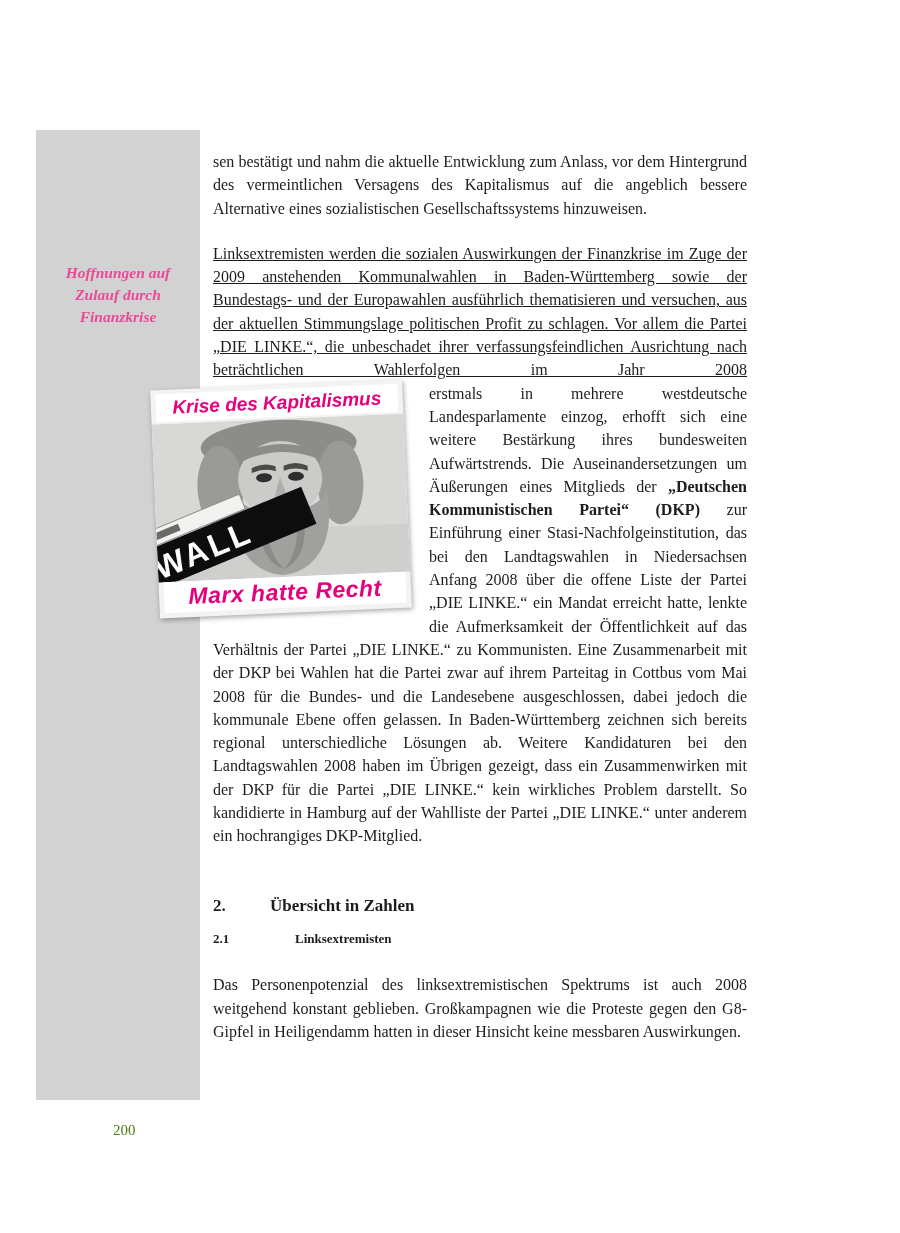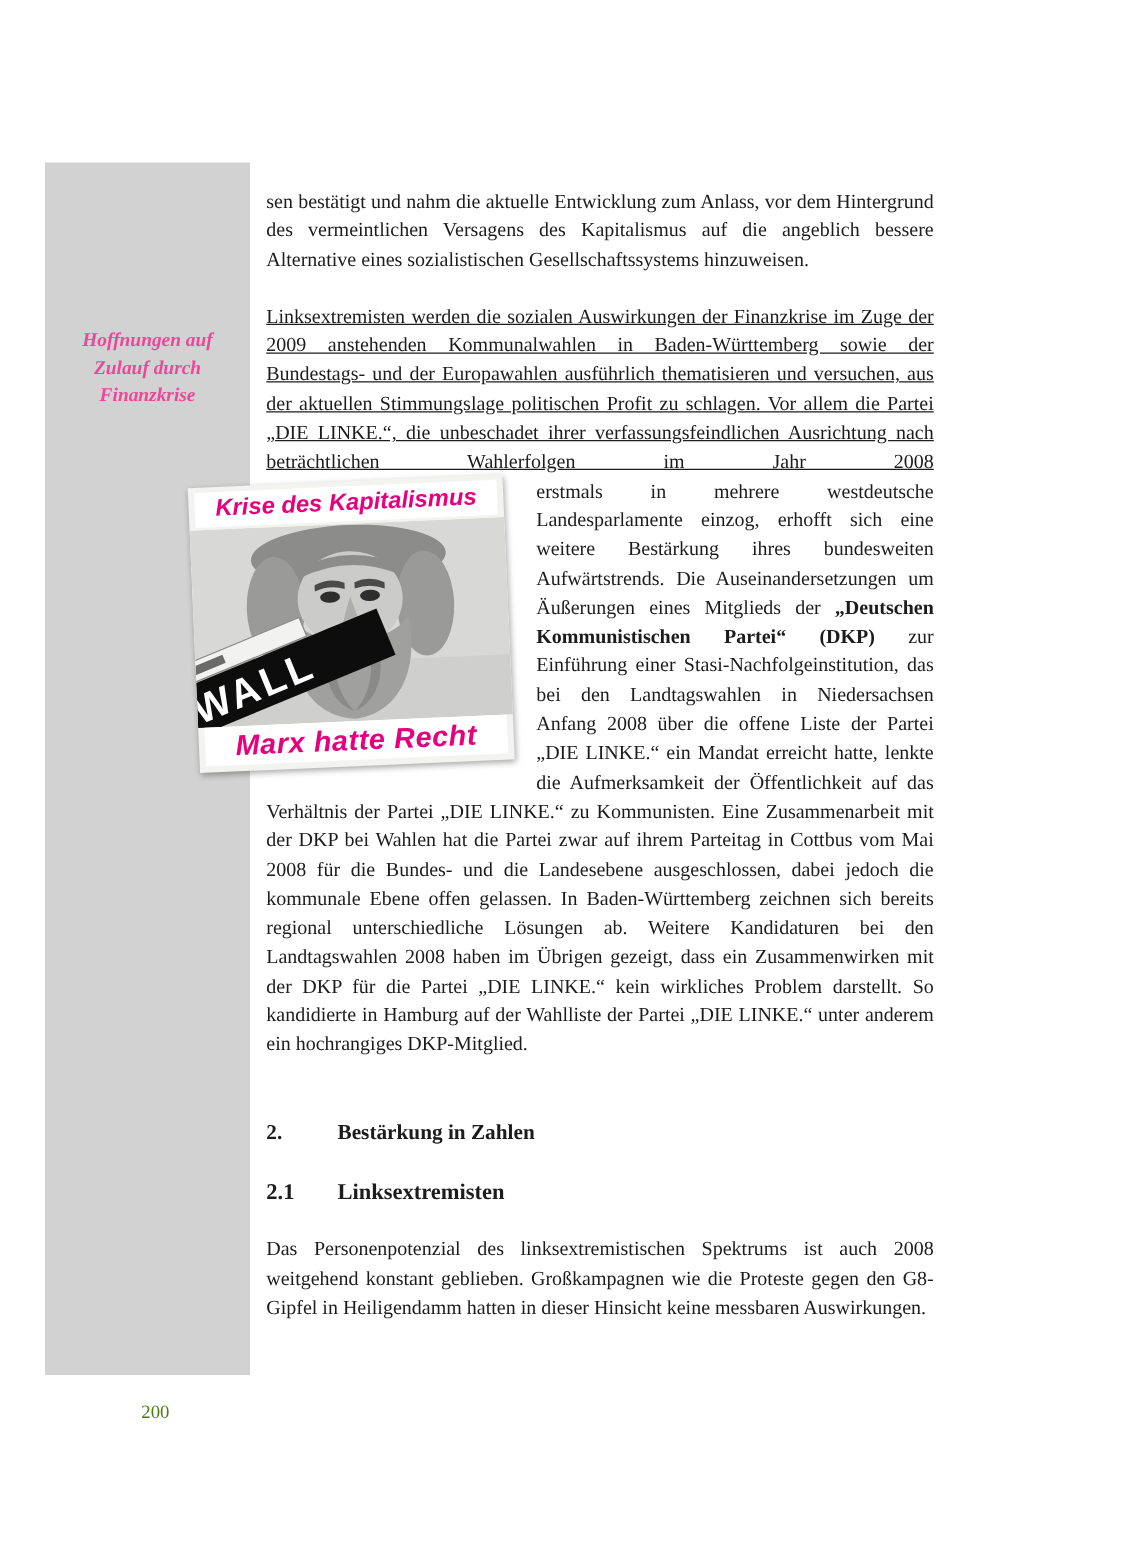--- a/index.html
+++ b/index.html
@@ -59,21 +59,21 @@
     font-weight:bold; font-style:italic;
     font-size:23px; line-height:31px; text-align:center;
     color:#e5007d; letter-spacing:0.5px;
     white-space:nowrap; overflow:hidden;
   }
 
   .section-h {
     display:flex; font-weight:bold; font-size:17px;
     margin-top:46px; text-align:left;
   }
-  .section-h.sub { margin-top:25px; font-size:18px; }
+  .section-h.sub { margin-top:10px; font-size:13px;gap:25px; }
   .section-h .num { width:57px; flex:0 0 57px; }
   .para3 { margin-top:23px; }
 
   .page-number {
     position:absolute; left:113px; top:1122px;
     font-size:15px; color:#4d7c0f;
   }
 </style>
 </head>
 <body>
@@ -132,21 +132,21 @@
             </g>
           </svg>
           <span class="krise-bottom">Marx hatte Recht</span>
         </span>
       </span>
       <span>erstmals in mehrere westdeutsche Landesparlamente einzog, erhofft sich eine weitere Bestärkung ihres bundesweiten Aufwärtstrends. Die Auseinandersetzungen um Äußerungen eines Mitglieds der </span><b>„Deutschen Kommunistischen Partei“ (DKP)</b><span> zur Einführung einer Stasi-Nachfolgeinstitution, das bei den Landtagswahlen in Niedersachsen Anfang 2008 über die offene Liste der Partei „DIE LINKE.“ ein Mandat erreicht hatte, lenkte die Aufmerksamkeit der Öffentlichkeit auf das Verhältnis der Partei „DIE LINKE.“ zu Kommunisten. Eine Zusammenarbeit mit der DKP bei Wahlen hat die Partei zwar auf ihrem Parteitag in Cottbus vom Mai 2008 für die Bundes- und die Landesebene ausgeschlossen, dabei jedoch die kommunale Ebene offen gelassen. In Baden-Württemberg zeichnen sich bereits regional unterschiedliche Lösungen ab. Weitere Kandidaturen bei den Landtagswahlen 2008 haben im Übrigen gezeigt, dass ein Zusammenwirken mit der DKP für die Partei „DIE LINKE.“ kein wirkliches Problem darstellt. So kandidierte in Hamburg auf der Wahlliste der Partei „DIE LINKE.“ unter anderem ein hochrangiges DKP-Mitglied.</span>
     </p>
 
     <div class="section-h">
       <span class="num">2.</span>
-      <span>Bestärkung in Zahlen</span>
+      <span>Übersicht in Zahlen</span>
     </div>
 
     <div class="section-h sub">
       <span class="num">2.1</span>
       <span>Linksextremisten</span>
     </div>
 
     <p class="body para3">Das Personenpotenzial des linksextremistischen Spektrums ist auch 2008 weitgehend konstant geblieben. Großkampagnen wie die Proteste gegen den G8-Gipfel in Heiligendamm hatten in dieser Hinsicht keine messbaren Auswirkungen.</p>
 
   </div>

